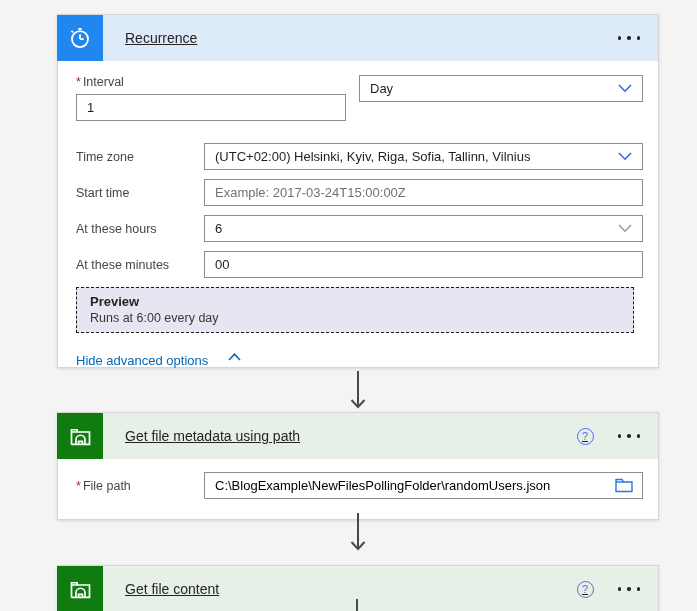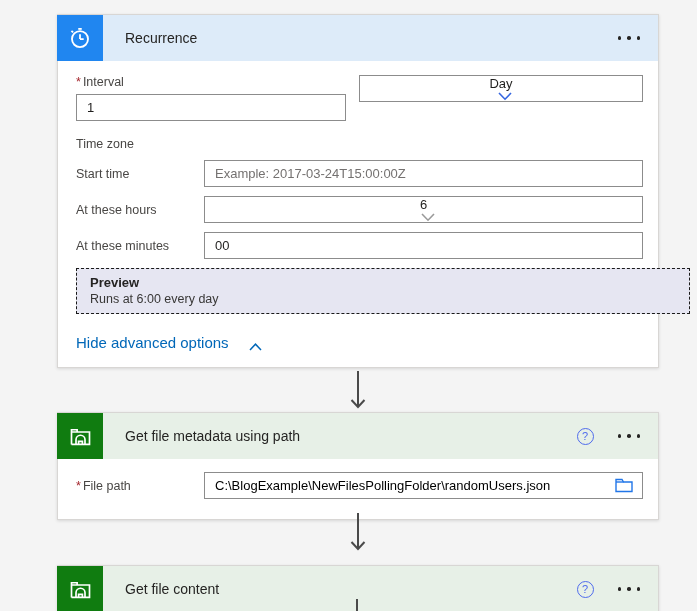--- a/index.html
+++ b/index.html
@@ -14,21 +14,21 @@
   html,body{width:697px;height:611px;}
   body{
     position:relative; background:#f4f4f4; overflow:hidden;
     font-family:"Liberation Sans", sans-serif; color:#252423;
   }
   .card{
     position:absolute; left:57px; width:602px; background:#fff;
     border:1px solid #d8d6d4;
     box-shadow:0 1px 3px rgba(0,0,0,.12);
   }
-  .card-header{display:flex; align-items:center; height:46px;}
+  .card-header{display:flex; align-items:center; height:46px;text-decoration:underline;}
   .card-header.blue{background:var(--header_blue_bg);}
   .card-header.green{background:var(--header_green_bg);}
   .icon-tile{width:46px; height:46px; flex:0 0 46px; display:flex; align-items:center; justify-content:center; margin:-1px 0 -1px -1px;}
   .icon-tile.blue{background:var(--accent_blue);}
   .icon-tile.green{background:var(--accent_green);}
   .card-title{margin-left:22px; font-size:14px; color:#252423;}
   .header-actions{margin-left:auto; margin-right:16px; display:flex; align-items:center; gap:22px;}
   .help-circle{
     width:17px; height:17px; border:1px solid var(--help_blue); border-radius:50%;
     color:var(--help_blue); font-size:11px; line-height:15px; text-align:center; cursor:pointer;
@@ -38,37 +38,37 @@
 
   .card-body{padding:14px 15px 0 18px;}
   .fld-label{display:block; font-size:12.5px; color:#484644; margin-bottom:5px;}
   .req{color:var(--required_red); margin-right:2px;}
   .textbox{
     height:27px; border:1px solid var(--field_border); background:#fff;
     display:flex; align-items:center; padding:0 10px; font-size:13px; color:#201f1e;
   }
   input.textbox{width:100%; outline:none; font-family:"Liberation Sans", sans-serif; display:block; padding:0 10px;}
   input::placeholder{color:#747170; opacity:1;}
-  .combo{justify-content:space-between; cursor:pointer;flex-direction:column;}
+  .combo{justify-content:space-between; cursor:pointer;}
   .combo .chev{flex:0 0 auto; margin-left:8px;}
-  .row1{display:flex; margin-bottom:16px;}
+  .row1{display:flex; margin-bottom:22px;}
   .col-a{width:270px; margin-right:13px;}
   .col-b{flex:1;}
   .lrow{display:flex; align-items:center; margin-bottom:9px;}
   .lrow .fld-label{margin-bottom:0; width:128px; flex:0 0 128px;}
   .lrow .fld{flex:1;}
   .preview-box{
-    margin-top:9px; width:614px; background:var(--preview_bg);
+    margin-top:9px; width:558px; background:var(--preview_bg);
     border:1px dashed #1a1a1a; padding:6px 13px 7px;
   }
   .preview-title{font-size:13px; font-weight:bold; color:#252423;}
   .preview-text{font-size:12.5px; color:#36353 4; color:#383736; margin-top:2px;}
   .adv-link{
-    display:inline-flex; align-items:flex-end; gap:20px; margin-top:20px;
-    color:var(--link_blue); font-size:15px; cursor:pointer; text-decoration:none;
+    display:inline-flex; align-items:flex-start; gap:20px; margin-top:20px;
+    color:var(--link_blue); font-size:13px; cursor:pointer; text-decoration:none;
   }
   .pathbox{padding:0; justify-content:space-between;}
   .pathbox input{border:none; flex:1; height:100%; font-size:13px; outline:none; padding:0 10px; font-family:"Liberation Sans", sans-serif;}
   .picker-btn{flex:0 0 auto; margin-right:9px; cursor:pointer; display:flex; align-items:center;}
   .connector{position:absolute; left:350px; width:16px; height:40px;}
   .tail-line{position:absolute; left:356px; top:599px; width:2px; height:12px; background:var(--arrow_gray);}
   svg{display:block;}
 </style>
 </head>
 <body>
@@ -106,20 +106,26 @@
             <span>Day</span>
             <svg class="chev" width="14" height="9" viewBox="0 0 14 9" fill="none" stroke="var(--chevron_blue)" stroke-width="1.6">
                 <path d="M1 1 L7 7.2 L13 1"></path>
               </svg>
           </div>
         </div>
       </div>
 
       <div class="lrow">
         <label class="fld-label">Time zone</label>
+        <div class="fld textbox combo">
+          <span>(UTC+02:00) Helsinki, Kyiv, Riga, Sofia, Tallinn, Vilnius</span>
+          <svg class="chev" width="14" height="9" viewBox="0 0 14 9" fill="none" stroke="var(--chevron_blue)" stroke-width="1.6">
+              <path d="M1 1 L7 7.2 L13 1"></path>
+            </svg>
+        </div>
       </div>
 
       <div class="lrow">
         <label class="fld-label">Start time</label>
         <div class="fld">
           <input class="textbox" placeholder="Example: 2017-03-24T15:00:00Z" style="">
         </div>
       </div>
 
       <div class="lrow">

